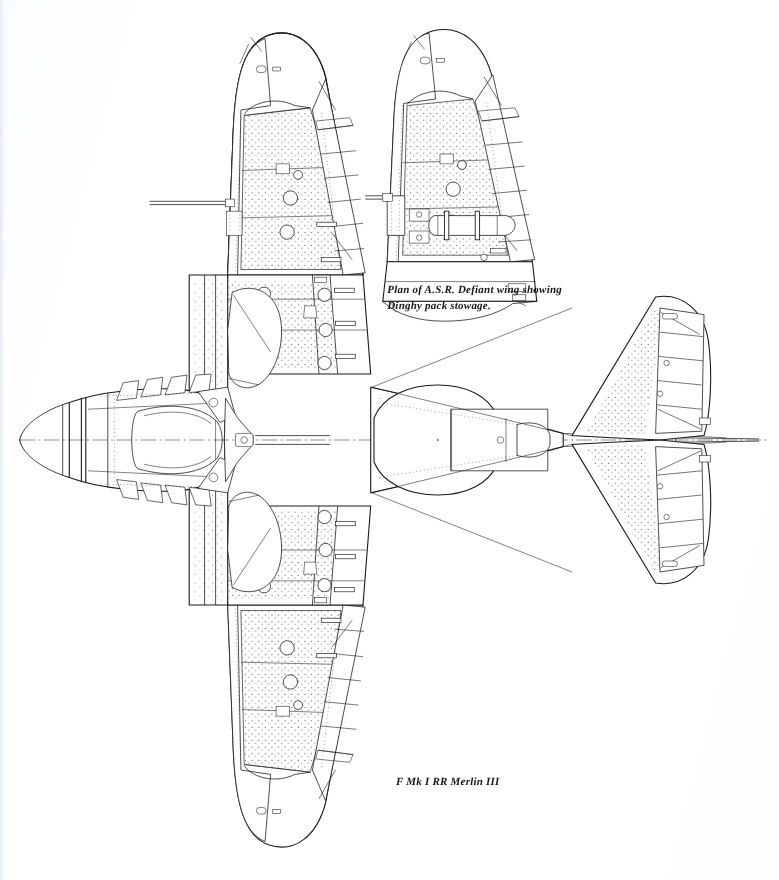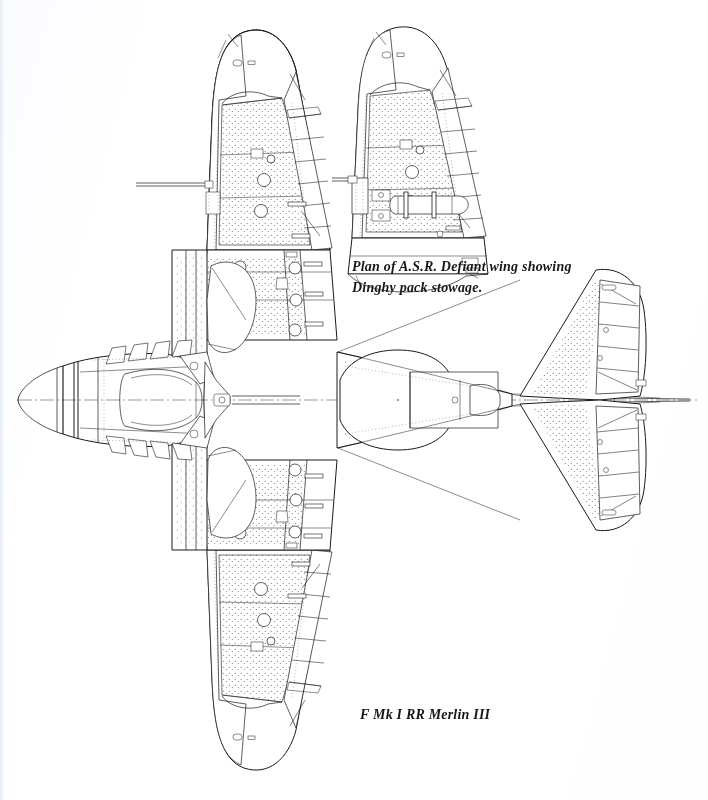--- a/index.html
+++ b/index.html
@@ -22,22 +22,22 @@
   svg#drawing{position:absolute;left:0;top:0;width:708px;height:800px;}
   .cap{
     position:absolute;
     font-style:italic;
     font-weight:bold;
     color:#17171a;
     letter-spacing:.2px;
     white-space:pre-line;
     line-height:1.5;
   }
-  #cap-inset{left:352px;top:256px;font-size:14px;}
-  #cap-main{left:360px;top:704px;font-size:14px;}
+  #cap-inset{left:352px;top:256px;font-size:10px;}
+  #cap-main{left:360px;top:704px;font-size:10px;}
   .ln{fill:none;stroke:#1a1a1a;}
   .w1{stroke-width:1;}
   .w07{stroke-width:.7;}
   .w05{stroke-width:.5;}
   .thin{stroke-width:.45;}
   .fillw{fill:#ffffff;}
   .stip{fill:url(#stipple);}
   .stip2{fill:url(#stipple2);}
   .riv{stroke:#444;stroke-width:.5;stroke-dasharray:.8 2.6;fill:none;}
 </style>

